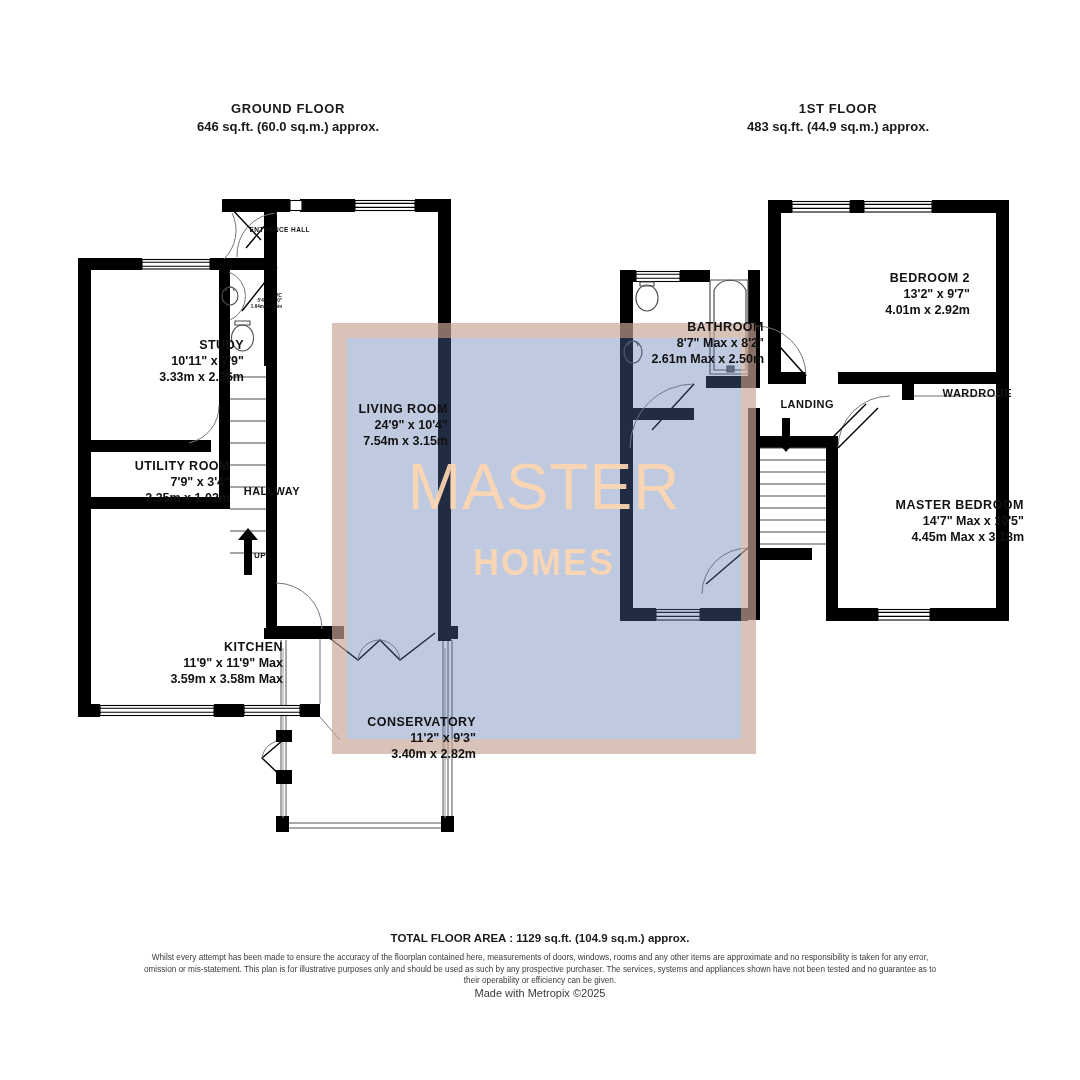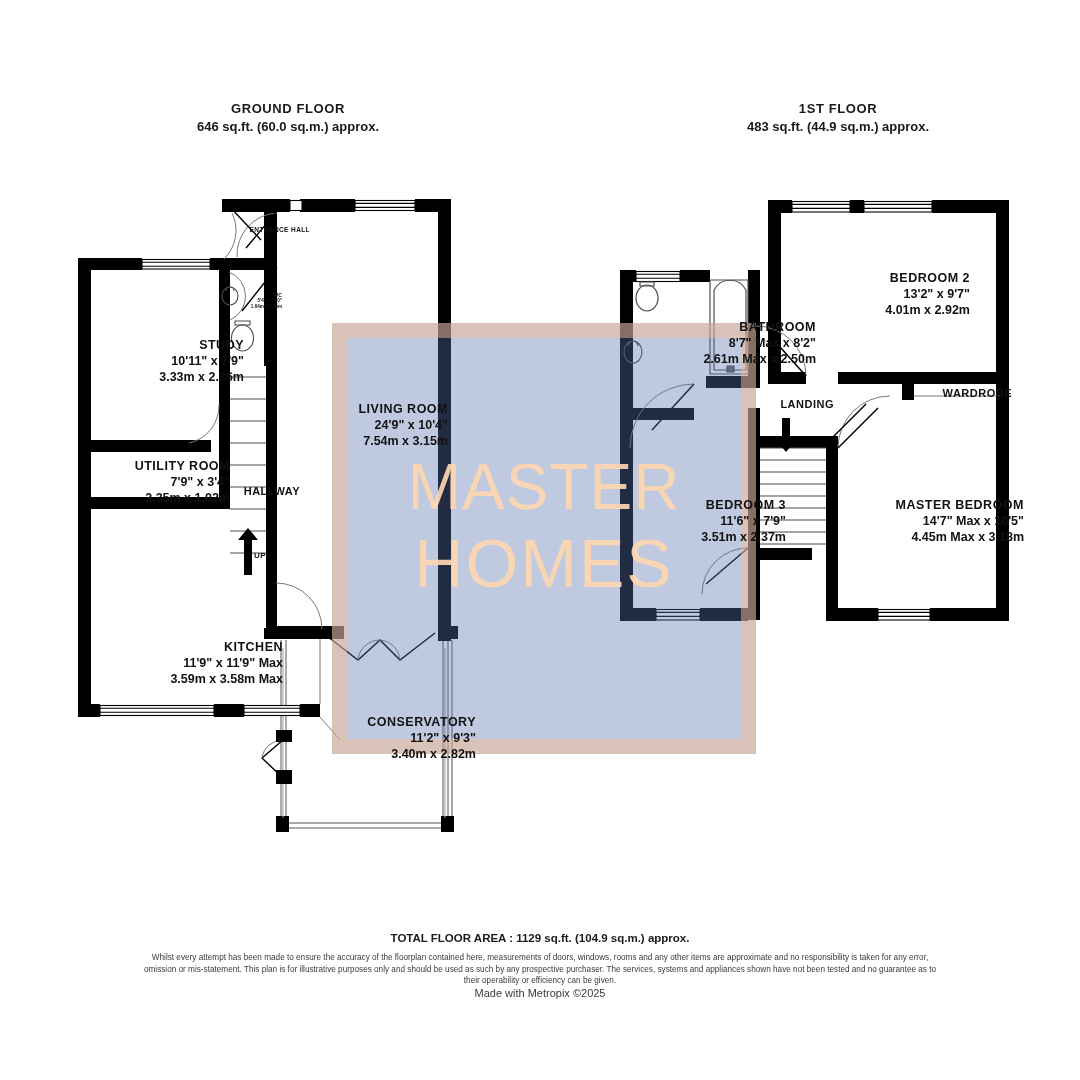--- a/index.html
+++ b/index.html
@@ -106,25 +106,25 @@
   }
   #watermark-text .wm-line1 {
     display: block;
     font-size: 64px;
     font-weight: 400;
     letter-spacing: 1px;
     color: rgba(253,214,176,0.92);
   }
   #watermark-text .wm-line2 {
     display: block;
-    font-size: 68px;
-    font-weight: 400;
+    font-size: 36px;
+    font-weight: 700;
     letter-spacing: 2px;
     color: rgba(253,214,176,0.92);
-    margin-top: 10px;
+    margin-top: 26px;
   }
 
   
   #footer {
     position: absolute;
     left: 140px;
     top: 932px;
     width: 800px;
     text-align: center;
   }
@@ -469,45 +469,40 @@
     <span class="rl-imp">24'9"  x 10'4"</span>
     <span class="rl-met">7.54m  x 3.15m</span>
   </div>
 
   <div class="room-label" style="left:290px; top:714px; width:186px;">
     <span class="rl-name">CONSERVATORY</span>
     <span class="rl-imp">11'2"  x 9'3"</span>
     <span class="rl-met">3.40m  x 2.82m</span>
   </div>
 
-  <div class="room-label" style="left:636px; top:319px; width:180px;">
+  <div class="room-label" style="left:584px; top:319px; width:180px;">
     <span class="rl-name">BATHROOM</span>
     <span class="rl-imp">8'7" Max x 8'2"</span>
     <span class="rl-met">2.61m Max x 2.50m</span>
   </div>
 
   <div class="room-label" style="left:800px; top:270px; width:170px;">
     <span class="rl-name">BEDROOM 2</span>
     <span class="rl-imp">13'2"  x 9'7"</span>
     <span class="rl-met">4.01m  x 2.92m</span>
   </div>
 
   <div class="room-label plain" style="left:904px; top:386px; width:108px;">
     <span class="rl-name">WARDROBE</span>
   </div>
 
   <div class="room-label plain" style="left:742px; top:397px; width:92px;">
     <span class="rl-name">LANDING</span>
   </div>
 
-  <div class="room-label" style="left:640px; top:497px; width:146px;">
-    <span class="rl-name">BEDROOM 3</span>
-    <span class="rl-imp">11'6"  x 7'9"</span>
-    <span class="rl-met">3.51m  x 2.37m</span>
-  </div>
 
   <div class="room-label" style="left:840px; top:497px; width:184px;">
     <span class="rl-name">MASTER BEDROOM</span>
     <span class="rl-imp">14'7" Max x 10'5"</span>
     <span class="rl-met">4.45m Max x 3.18m</span>
   </div>
 
   <div id="footer">
     <span class="total-area">TOTAL FLOOR AREA : 1129 sq.ft. (104.9 sq.m.) approx.</span>
     <span class="disclaimer">Whilst every attempt has been made to ensure the accuracy of the floorplan contained here, measurements of doors, windows, rooms and any other items are approximate and no responsibility is taken for any error, omission or mis-statement. This plan is for illustrative purposes only and should be used as such by any prospective purchaser. The services, systems and appliances shown have not been tested and no guarantee as to their operability or efficiency can be given.</span>

